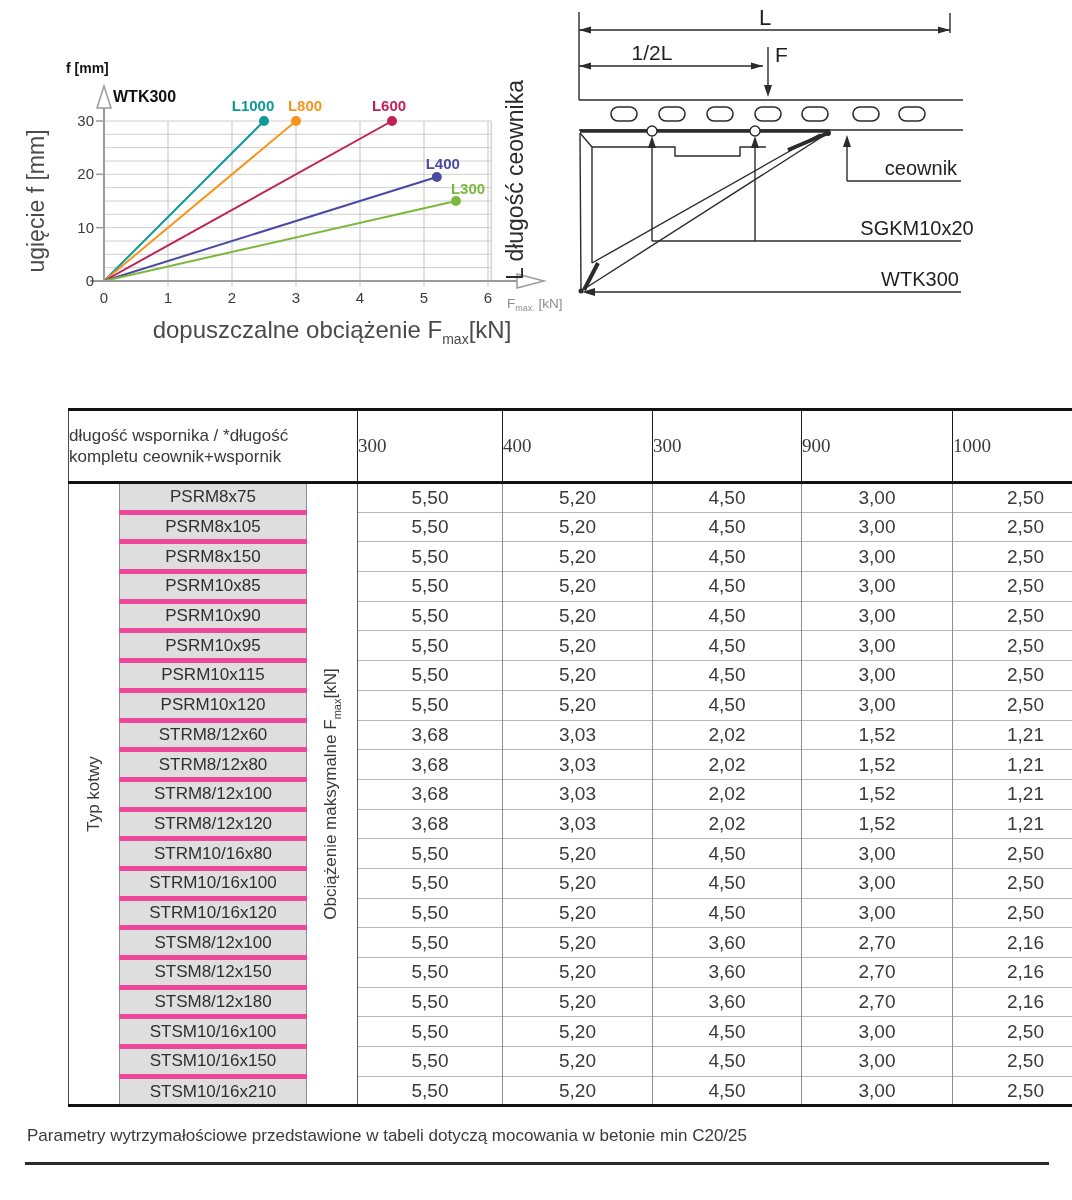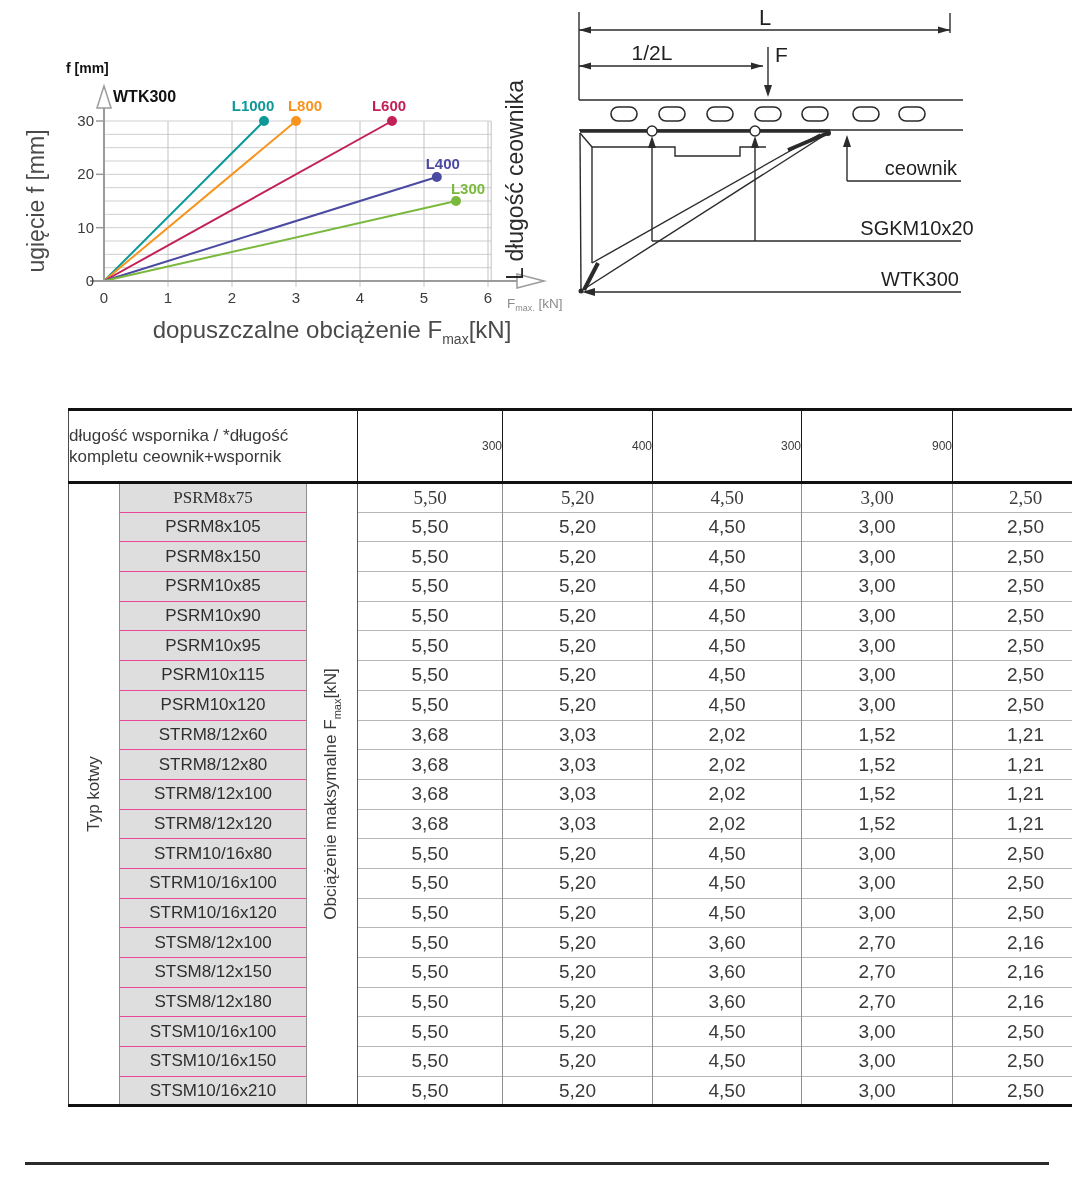--- a/index.html
+++ b/index.html
@@ -20,30 +20,30 @@
   
   #load-table{
     position:absolute;left:27px;top:408px;
     border-collapse:collapse;table-layout:fixed;width:1030px;
     border-top:3px solid #111;border-bottom:3px solid #111;
     border-left:1px solid #4a4a4a;border-right:1px solid #4a4a4a;margin-left:41px;
   }
   #load-table td{padding:0;vertical-align:middle;}
   tr.head-row td{height:70px;border-bottom:3px solid #111;}
   td.h-corner{font-size:17px;line-height:21px;color:#3a3a3a;padding-left:10px;border-right:1px solid #1b1b1b;}
-  td.h-col{font-size:12px;text-align:right;border-right:1px solid #1b1b1b;}
+  td.h-col{font-size:19px;text-align:left;border-right:1px solid #1b1b1b;font-family:Liberation Serif, serif;}
   td.h-col:last-child{border-right:none;}
   tbody tr{height:29.7px;}
   td.typ{border-right:1px solid #8f8f8f;position:relative;}
-  td.lbl{background:#dedede;border-right:1px solid #8f8f8f;border-top:1px solid #ec4899;
+  td.lbl{background:#dedede;border-right:1px solid #8f8f8f;border-top:5px solid #ec4899;
          font-size:17px;text-align:center;color:#2f2f2f;}
   td.fmax{border-right:1px solid #5a5a5a;position:relative;}
   td.val{font-size:19px;text-align:center;border-right:1px solid #8f8f8f;border-top:1px solid #b7b7b7;color:#3a3a3a;}
   td.val:last-child{border-right:none;}
-  tbody tr:first-child td.lbl,tbody tr:first-child td.val{border-top:none;font-family:Liberation Serif, serif;}
+  tbody tr:first-child td.lbl,tbody tr:first-child td.val{border-top:none;}
   .vtext{position:absolute;left:50%;top:50%;transform:translate(-50%,-50%) rotate(-90deg);
          white-space:nowrap;font-size:17px;color:#3a3a3a;}
   .vtext sub{font-size:11px;}
 </style>
 </head>
 <body>
 
 <div id="canvas">
 
   <div id="chart-wrap">
@@ -396,14 +396,15 @@
           <td class="lbl">STSM10/16x210</td>
           <td class="val">5,50</td>
           <td class="val">5,20</td>
           <td class="val">4,50</td>
           <td class="val">3,00</td>
           <td class="val">2,50</td>
         </tr>
       </tbody>
   </table>
 
+  <div class="footer-note">Parametry wytrzymałościowe przedstawione w tabeli dotyczą mocowania w betonie min C20/25</div>
   <div class="bottom-rule"></div>
 </div>
 
 </body></html>

